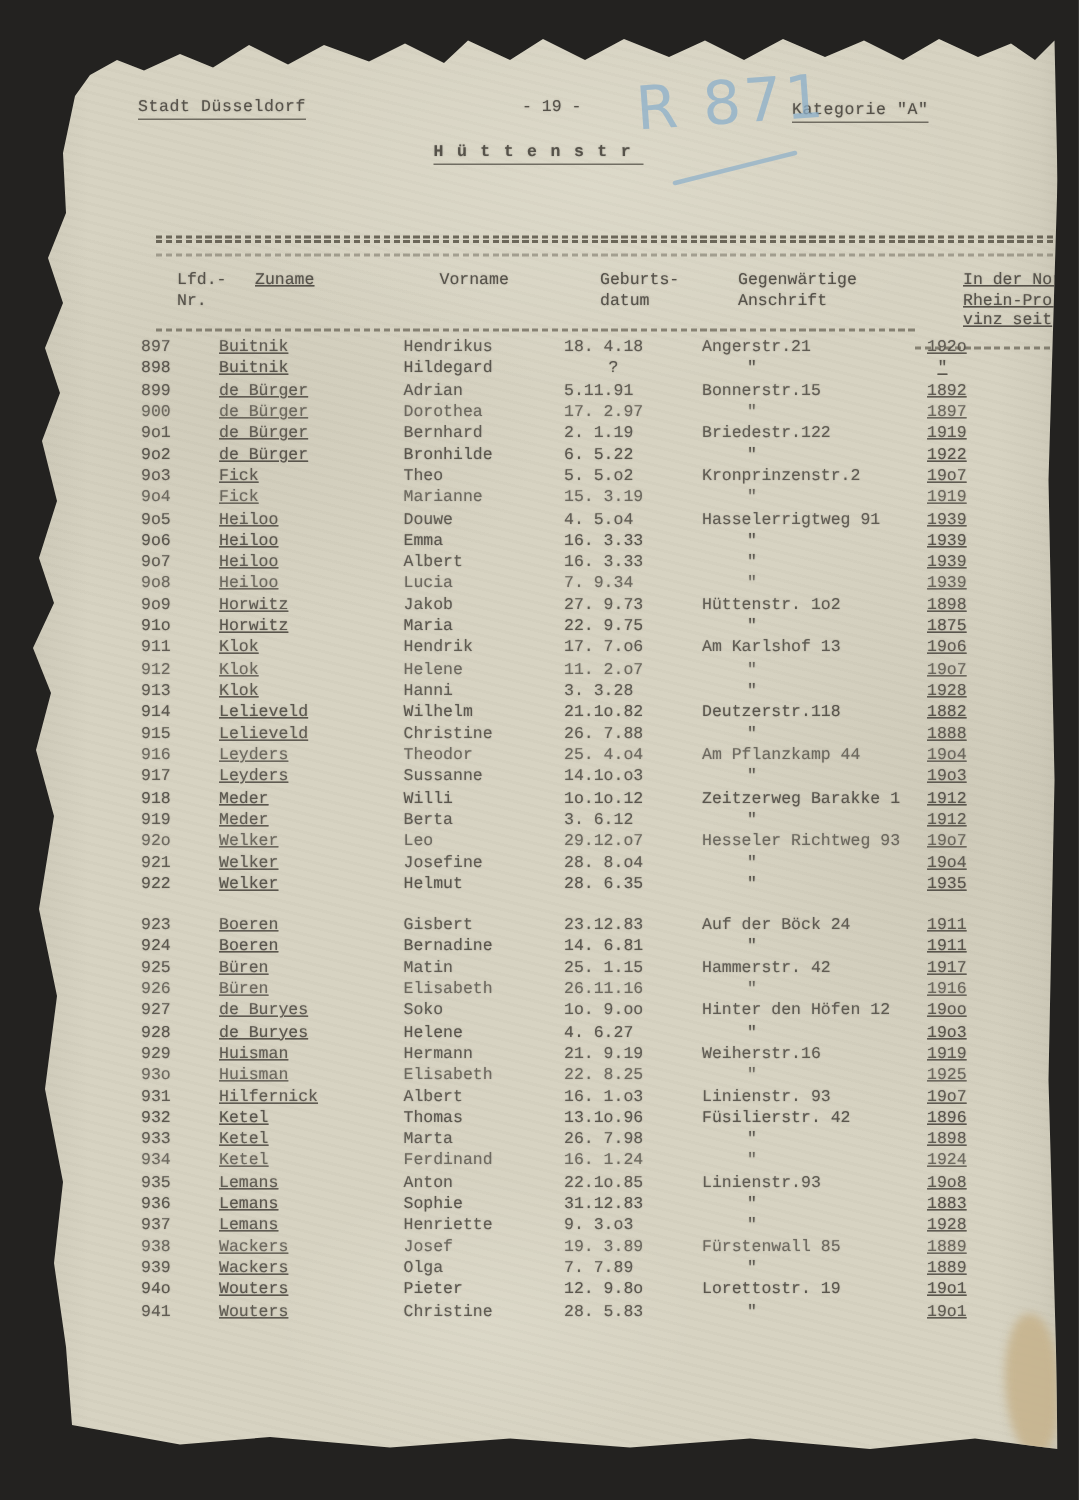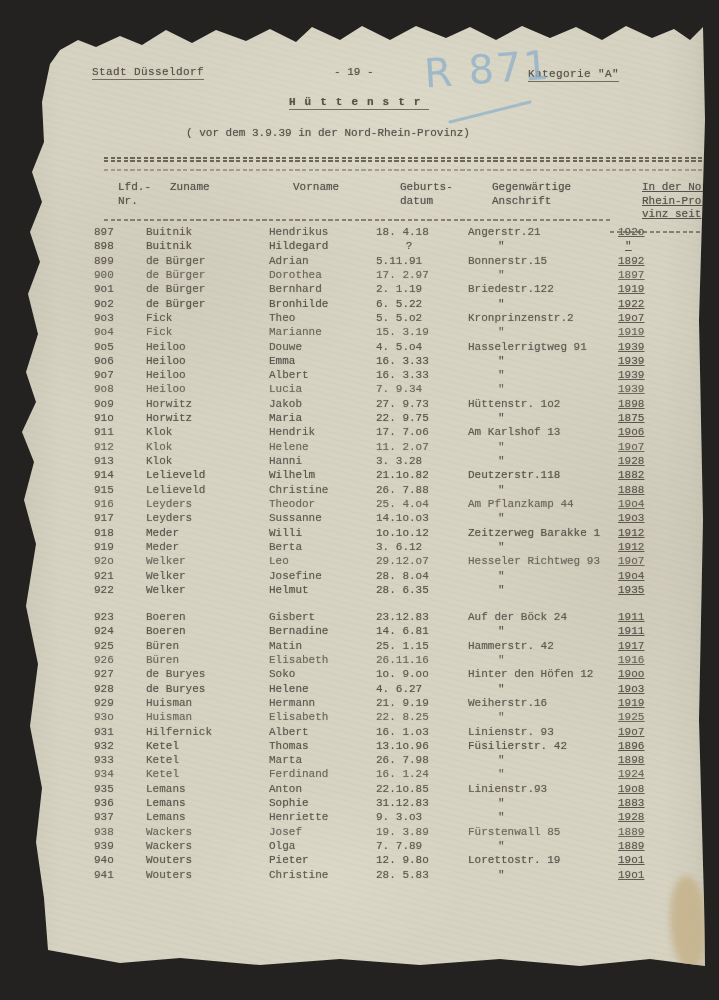--- a/index.html
+++ b/index.html
@@ -23,39 +23,39 @@
       650px 959px,580px 966px,500px 959px,420px 965px,340px 959px,260px 965px,180px 958px,
       120px 963px,70px 954px,48px 950px,
       44px 898px,36px 842px,42px 788px,30px 726px,38px 664px,26px 606px,36px 544px,24px 500px,
       34px 462px,22px 432px,36px 402px,26px 372px,38px 334px,28px 294px,40px 262px,30px 232px,
       42px 202px,32px 172px,44px 142px);}
   .patch{position:absolute;left:670px;top:876px;width:36px;height:94px;background:#c6b28b;
     border-radius:45% 55% 40% 60%;filter:blur(3px);opacity:.85;}
   .typed{color:#56524a;text-shadow:0 0 1px rgba(86,82,74,.55);font-size:11px;white-space:pre;}
   .u{border-bottom:1px solid rgba(86,82,74,.8);padding-bottom:1px;}
   .org{position:absolute;left:92px;top:66px;letter-spacing:.4px;}
-  .pageno{position:absolute;left:334px;top:66px;}
+  .pageno{position:absolute;left:348px;top:66px;}
   .cat{position:absolute;left:528px;top:68px;letter-spacing:.4px;}
   .stamp{position:absolute;left:424px;top:46px;transform:rotate(-4deg);color:#8bafca;
     font-family:"DejaVu Sans",sans-serif;font-size:40px;letter-spacing:2px;opacity:.75;
     text-shadow:none;white-space:pre;}
   .stamp-underline{position:absolute;left:448px;top:96px;opacity:.7;}
   .title{position:absolute;left:289px;top:96px;letter-spacing:9px;font-weight:bold;}
   .subtitle{position:absolute;left:186px;top:127px;}
   .sep{position:absolute;height:2px;
     background:repeating-linear-gradient(90deg, rgba(88,83,70,.85) 0 4.2px, transparent 4.2px 6.6px);}
   .thead{position:absolute;left:118px;top:181px;display:flex;}
   .hline{display:block;height:13.5px;line-height:13.5px;}
   .tgroup{position:absolute;left:94px;}
   .row{display:flex;height:14.32px;line-height:14.32px;opacity:.92;}
   .row:nth-child(4n){opacity:.82;}
   .row:nth-child(4n+2){opacity:.97;}
   .cell{overflow:visible;white-space:pre;}
   .c-nr{width:52px;}
-  .c-zu{width:123px;}
+  .c-zu{width:123px;text-decoration:underline;}
   .c-vor{width:107px;}
   .c-dat{width:66px;text-align:left;}
   .c-adr{width:150px;margin-left:26px;}
   .c-seit{width:85px;text-decoration:underline;}
   .q{text-align:center;}
   .ditto-adr{text-indent:30px;}
   .ditto-seit{text-indent:7px;}
 </style>
 </head>
 <body>
@@ -68,21 +68,20 @@
     <span class="typed org u">Stadt Düsseldorf</span>
     <span class="typed pageno">- 19 -</span>
     <span class="typed cat u">Kategorie "A"</span>
 
     <span class="stamp">R 871</span>
     <svg class="stamp-underline" width="90" height="30">
       <path d="M2 26 L82 6" stroke="#8bafca" stroke-width="3" fill="none" stroke-linecap="round"></path>
     </svg>
 
     <span class="typed title u">Hüttenstr</span>
-    <span class="typed subtitle">( vor dem 3.9.39 in der Nord-Rhein-Provinz)</span>
 
     <div class="sep" style="left:104px;top:157px;width:601px;"></div>
     <div class="sep" style="left:104px;top:160px;width:601px;"></div>
     <div class="sep" style="left:104px;top:169px;width:601px;opacity:.5;"></div>
     <div class="sep" style="left:104px;top:219px;width:506px;opacity:.75;"></div>
     <div class="sep" style="left:610px;top:231px;width:95px;opacity:.75;"></div>
 
     <div class="thead typed" id="thead"><div class="hcol c-nr"><span class="hline">Lfd.-</span><span class="hline">Nr.</span></div><div class="hcol c-zu"><span class="hline">Zuname</span></div><div class="hcol c-vor"><span class="hline">Vorname</span></div><div class="hcol c-dat"><span class="hline">Geburts-</span><span class="hline">datum</span></div><div class="hcol c-adr"><span class="hline">Gegenwärtige</span><span class="hline">Anschrift</span></div><div class="hcol c-seit"><span class="hline">In der Nord-</span><span class="hline">Rhein-Pro-</span><span class="hline">vinz seit</span></div></div>
 
     <div class="tgroup typed" id="group1" style="top:225px;"><div class="row"><span class="cell c-nr">897</span><span class="cell c-zu">Buitnik</span><span class="cell c-vor">Hendrikus</span><span class="cell c-dat">18. 4.18</span><span class="cell c-adr">Angerstr.21</span><span class="cell c-seit">192o</span></div><div class="row"><span class="cell c-nr">898</span><span class="cell c-zu">Buitnik</span><span class="cell c-vor">Hildegard</span><span class="cell c-dat q">?</span><span class="cell c-adr ditto-adr">"</span><span class="cell c-seit ditto-seit">"</span></div><div class="row"><span class="cell c-nr">899</span><span class="cell c-zu">de Bürger</span><span class="cell c-vor">Adrian</span><span class="cell c-dat">5.11.91</span><span class="cell c-adr">Bonnerstr.15</span><span class="cell c-seit">1892</span></div><div class="row"><span class="cell c-nr">900</span><span class="cell c-zu">de Bürger</span><span class="cell c-vor">Dorothea</span><span class="cell c-dat">17. 2.97</span><span class="cell c-adr ditto-adr">"</span><span class="cell c-seit">1897</span></div><div class="row"><span class="cell c-nr">9o1</span><span class="cell c-zu">de Bürger</span><span class="cell c-vor">Bernhard</span><span class="cell c-dat">2. 1.19</span><span class="cell c-adr">Briedestr.122</span><span class="cell c-seit">1919</span></div><div class="row"><span class="cell c-nr">9o2</span><span class="cell c-zu">de Bürger</span><span class="cell c-vor">Bronhilde</span><span class="cell c-dat">6. 5.22</span><span class="cell c-adr ditto-adr">"</span><span class="cell c-seit">1922</span></div><div class="row"><span class="cell c-nr">9o3</span><span class="cell c-zu">Fick</span><span class="cell c-vor">Theo</span><span class="cell c-dat">5. 5.o2</span><span class="cell c-adr">Kronprinzenstr.2</span><span class="cell c-seit">19o7</span></div><div class="row"><span class="cell c-nr">9o4</span><span class="cell c-zu">Fick</span><span class="cell c-vor">Marianne</span><span class="cell c-dat">15. 3.19</span><span class="cell c-adr ditto-adr">"</span><span class="cell c-seit">1919</span></div><div class="row"><span class="cell c-nr">9o5</span><span class="cell c-zu">Heiloo</span><span class="cell c-vor">Douwe</span><span class="cell c-dat">4. 5.o4</span><span class="cell c-adr">Hasselerrigtweg 91</span><span class="cell c-seit">1939</span></div><div class="row"><span class="cell c-nr">9o6</span><span class="cell c-zu">Heiloo</span><span class="cell c-vor">Emma</span><span class="cell c-dat">16. 3.33</span><span class="cell c-adr ditto-adr">"</span><span class="cell c-seit">1939</span></div><div class="row"><span class="cell c-nr">9o7</span><span class="cell c-zu">Heiloo</span><span class="cell c-vor">Albert</span><span class="cell c-dat">16. 3.33</span><span class="cell c-adr ditto-adr">"</span><span class="cell c-seit">1939</span></div><div class="row"><span class="cell c-nr">9o8</span><span class="cell c-zu">Heiloo</span><span class="cell c-vor">Lucia</span><span class="cell c-dat">7. 9.34</span><span class="cell c-adr ditto-adr">"</span><span class="cell c-seit">1939</span></div><div class="row"><span class="cell c-nr">9o9</span><span class="cell c-zu">Horwitz</span><span class="cell c-vor">Jakob</span><span class="cell c-dat">27. 9.73</span><span class="cell c-adr">Hüttenstr. 1o2</span><span class="cell c-seit">1898</span></div><div class="row"><span class="cell c-nr">91o</span><span class="cell c-zu">Horwitz</span><span class="cell c-vor">Maria</span><span class="cell c-dat">22. 9.75</span><span class="cell c-adr ditto-adr">"</span><span class="cell c-seit">1875</span></div><div class="row"><span class="cell c-nr">911</span><span class="cell c-zu">Klok</span><span class="cell c-vor">Hendrik</span><span class="cell c-dat">17. 7.o6</span><span class="cell c-adr">Am Karlshof 13</span><span class="cell c-seit">19o6</span></div><div class="row"><span class="cell c-nr">912</span><span class="cell c-zu">Klok</span><span class="cell c-vor">Helene</span><span class="cell c-dat">11. 2.o7</span><span class="cell c-adr ditto-adr">"</span><span class="cell c-seit">19o7</span></div><div class="row"><span class="cell c-nr">913</span><span class="cell c-zu">Klok</span><span class="cell c-vor">Hanni</span><span class="cell c-dat">3. 3.28</span><span class="cell c-adr ditto-adr">"</span><span class="cell c-seit">1928</span></div><div class="row"><span class="cell c-nr">914</span><span class="cell c-zu">Lelieveld</span><span class="cell c-vor">Wilhelm</span><span class="cell c-dat">21.1o.82</span><span class="cell c-adr">Deutzerstr.118</span><span class="cell c-seit">1882</span></div><div class="row"><span class="cell c-nr">915</span><span class="cell c-zu">Lelieveld</span><span class="cell c-vor">Christine</span><span class="cell c-dat">26. 7.88</span><span class="cell c-adr ditto-adr">"</span><span class="cell c-seit">1888</span></div><div class="row"><span class="cell c-nr">916</span><span class="cell c-zu">Leyders</span><span class="cell c-vor">Theodor</span><span class="cell c-dat">25. 4.o4</span><span class="cell c-adr">Am Pflanzkamp 44</span><span class="cell c-seit">19o4</span></div><div class="row"><span class="cell c-nr">917</span><span class="cell c-zu">Leyders</span><span class="cell c-vor">Sussanne</span><span class="cell c-dat">14.1o.o3</span><span class="cell c-adr ditto-adr">"</span><span class="cell c-seit">19o3</span></div><div class="row"><span class="cell c-nr">918</span><span class="cell c-zu">Meder</span><span class="cell c-vor">Willi</span><span class="cell c-dat">1o.1o.12</span><span class="cell c-adr">Zeitzerweg Barakke 1</span><span class="cell c-seit">1912</span></div><div class="row"><span class="cell c-nr">919</span><span class="cell c-zu">Meder</span><span class="cell c-vor">Berta</span><span class="cell c-dat">3. 6.12</span><span class="cell c-adr ditto-adr">"</span><span class="cell c-seit">1912</span></div><div class="row"><span class="cell c-nr">92o</span><span class="cell c-zu">Welker</span><span class="cell c-vor">Leo</span><span class="cell c-dat">29.12.o7</span><span class="cell c-adr">Hesseler Richtweg 93</span><span class="cell c-seit">19o7</span></div><div class="row"><span class="cell c-nr">921</span><span class="cell c-zu">Welker</span><span class="cell c-vor">Josefine</span><span class="cell c-dat">28. 8.o4</span><span class="cell c-adr ditto-adr">"</span><span class="cell c-seit">19o4</span></div><div class="row"><span class="cell c-nr">922</span><span class="cell c-zu">Welker</span><span class="cell c-vor">Helmut</span><span class="cell c-dat">28. 6.35</span><span class="cell c-adr ditto-adr">"</span><span class="cell c-seit">1935</span></div></div>

